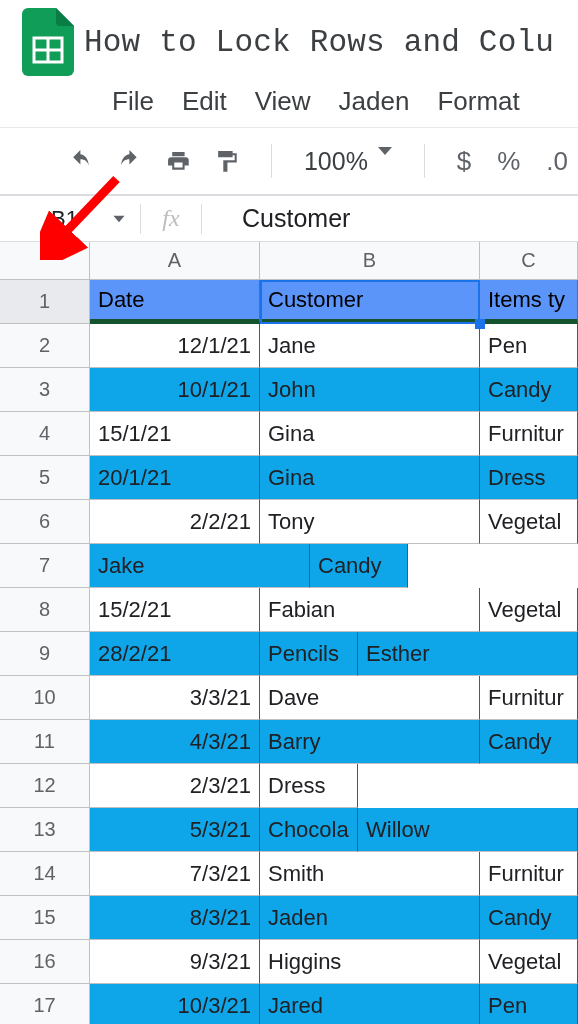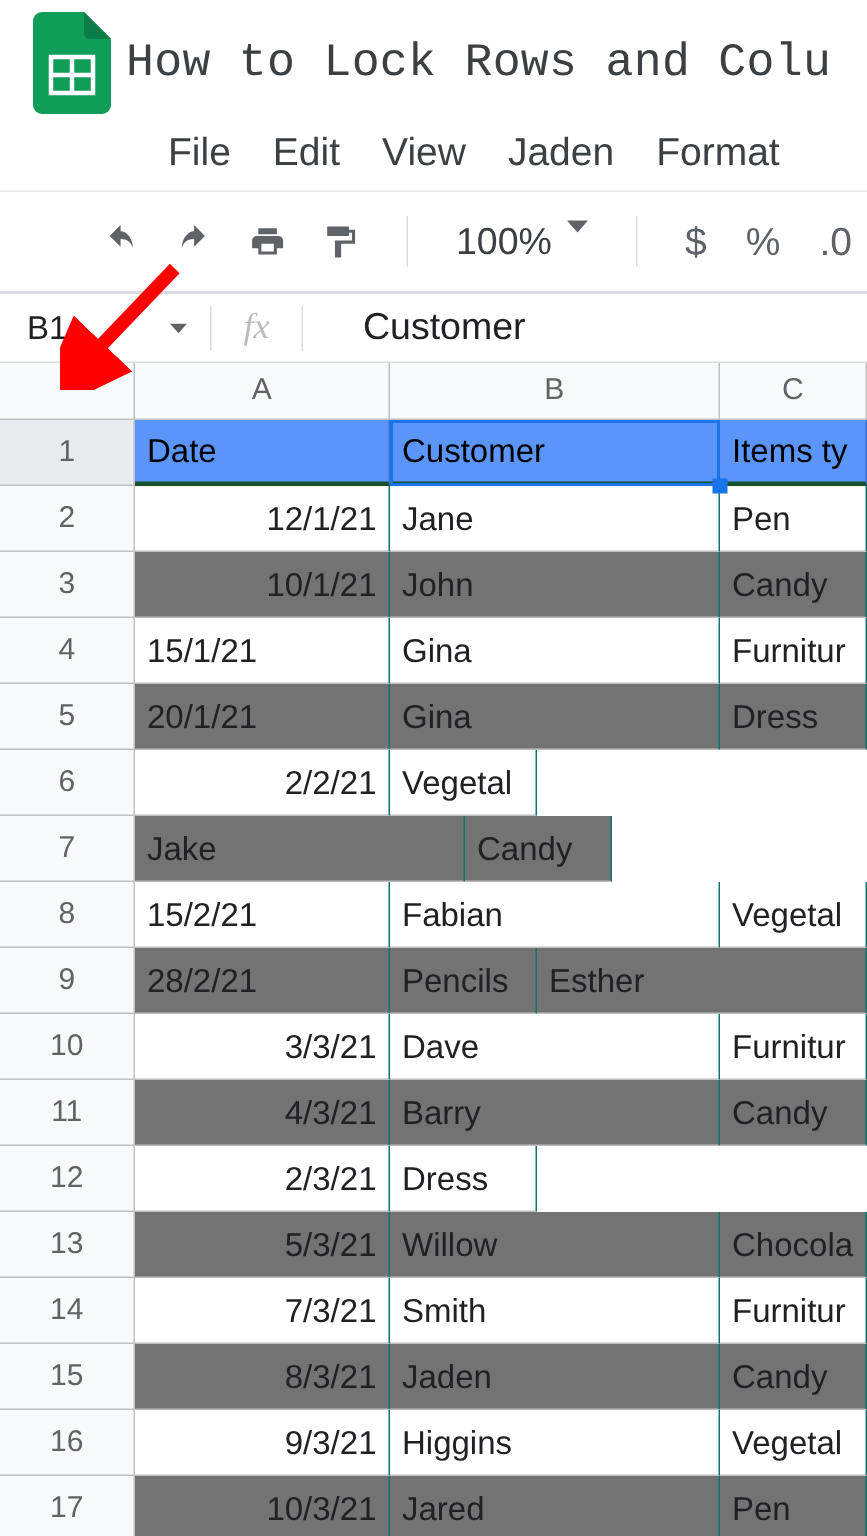--- a/index.html
+++ b/index.html
@@ -66,20 +66,21 @@
   .namerow {
     display: flex; align-items:center;
     height: 46px;
     border-bottom: 1px solid #dadce0;
     font-size: 22px;
   }
   .namebox {
     width: 140px;
     padding-left: 18px;
     color:#202124;
+    margin-left:33px;
   }
   .namebox-tri { margin-left:auto; margin-right:14px; transform:scale(0.8);}
   .namebox-wrap { display:flex; align-items:center; width:140px;}
   .nb-vdiv { width:1px; height:30px; background:#dadce0;}
   .fx {
     width: 60px;
     text-align:center;
     font-family: "Times New Roman", serif;
     font-style: italic;
     font-size: 24px;
@@ -123,42 +124,42 @@
     white-space:nowrap;
     overflow:hidden;
   }
   .cell.ralign { justify-content:flex-end; }
   
   .row.hdr .cell {
     background:#5b95f9;
     color:#000;
     font-weight:400;
     border-right:1px solid #3a72d4;
-    border-bottom:3px solid #14532d;
+    border-bottom:5px solid #14532d;
   }
   
   .row.hdr .row-hdr {
     background:#e8eaed;
   }
   
   .active-outline {
     position:absolute;
     border:2px solid #1a73e8;
     pointer-events:none;
     box-sizing:border-box;
   }
   .active-handle {
     position:absolute;
     width:10px; height:10px;
     background:#1a73e8;
     pointer-events:none;
   }
   .grid-container { position:relative; }
   
-  .band .cell { background:#737373; }
+  .band .cell { background:#0ea5e9; }
   
   .arrow {
     position:absolute;
     top:170px; left:40px;
     width:90px; height:90px;
     pointer-events:none;
     z-index:5;
   }
 </style>
 </head>
@@ -277,20 +278,21 @@
         </div>
         <div class="row band">
           <div class="row-hdr">5</div>
           <div class="cell col-A">20/1/21</div>
           <div class="cell col-B">Gina</div>
           <div class="cell col-C">Dress</div>
         </div>
         <div class="row">
           <div class="row-hdr">6</div>
           <div class="cell col-A ralign">2/2/21</div>
+          <div class="cell col-B">Tony</div>
           <div class="cell col-C">Vegetal</div>
         </div>
         <div class="row band">
           <div class="row-hdr">7</div>
           <div class="cell col-B">Jake</div>
           <div class="cell col-C">Candy</div>
         </div>
         <div class="row">
           <div class="row-hdr">8</div>
           <div class="cell col-A">15/2/21</div>
@@ -316,22 +318,22 @@
           <div class="cell col-C">Candy</div>
         </div>
         <div class="row">
           <div class="row-hdr">12</div>
           <div class="cell col-A ralign">2/3/21</div>
           <div class="cell col-C">Dress</div>
         </div>
         <div class="row band">
           <div class="row-hdr">13</div>
           <div class="cell col-A ralign">5/3/21</div>
+          <div class="cell col-C">Chocola</div>
           <div class="cell col-B">Willow</div>
-          <div class="cell col-C">Chocola</div>
         </div>
         <div class="row">
           <div class="row-hdr">14</div>
           <div class="cell col-A ralign">7/3/21</div>
           <div class="cell col-B">Smith</div>
           <div class="cell col-C">Furnitur</div>
         </div>
         <div class="row band">
           <div class="row-hdr">15</div>
           <div class="cell col-A ralign">8/3/21</div>

